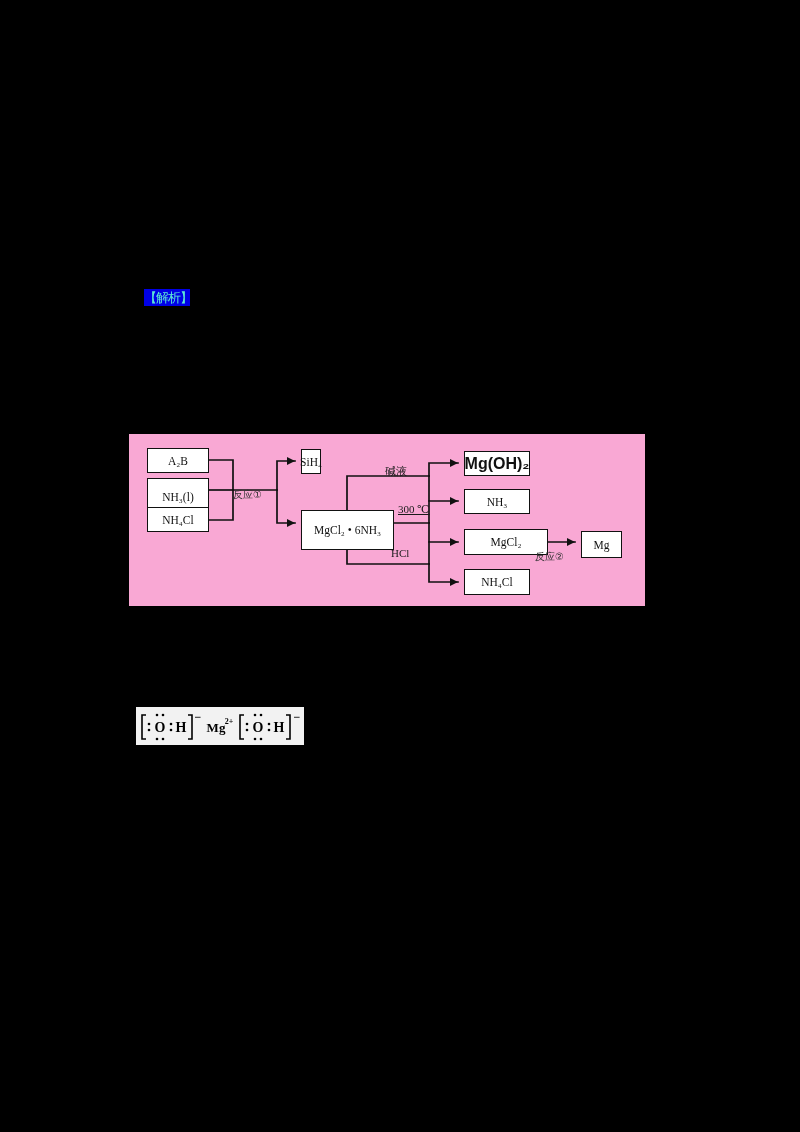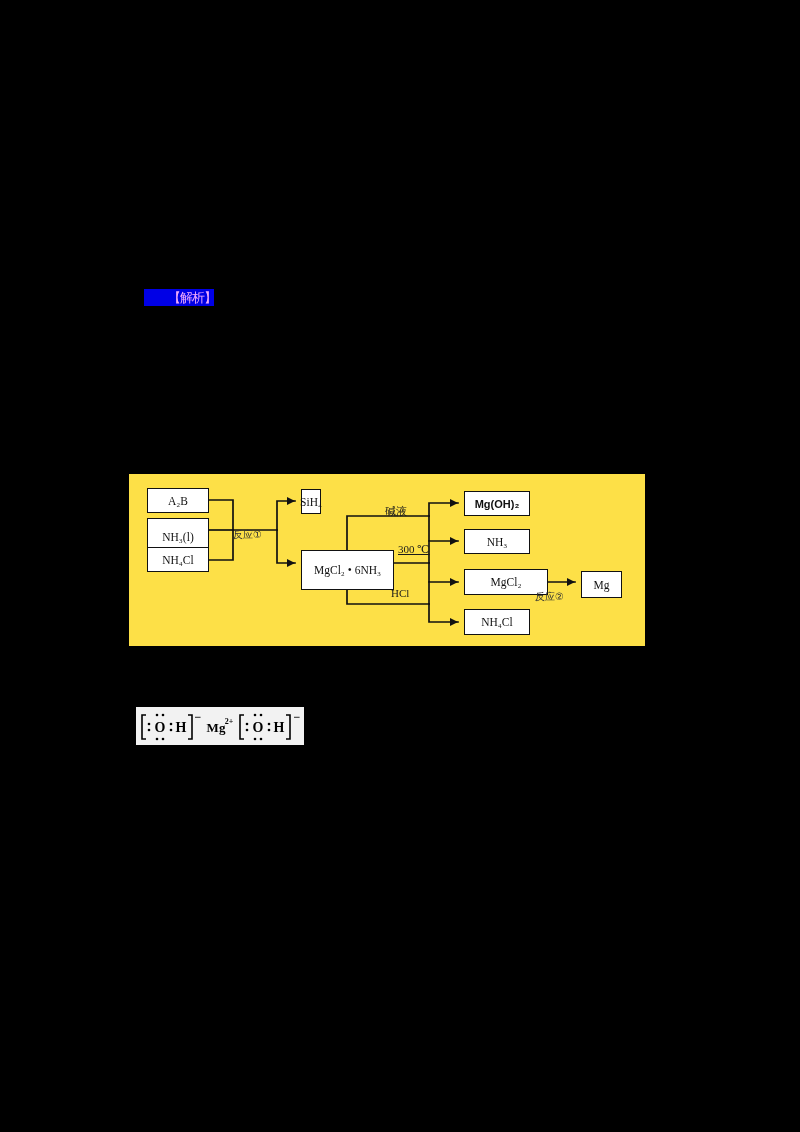--- a/index.html
+++ b/index.html
@@ -8,47 +8,46 @@
     width:800px;height:1132px;position:relative;overflow:hidden;
     font-family:"Liberation Serif","DejaVu Serif",serif;
     background:#000000;
   }
 
   
   .blue-label{
     position:absolute;left:144px;top:289px;
     width:46px;height:17px;
     background:#0000E6;
-    color:#f0abfc;
+    color:#5eead4;
     font-size:13px;line-height:17px;
     letter-spacing:-1px;
-    overflow:hidden;white-space:nowrap;padding-left:24px;
+    overflow:hidden;white-space:nowrap;
   }
 
   
   #figure-panel{
     position:absolute;left:129px;top:434px;
     width:516px;height:172px;
-    background:#fde047;
-    margin-top:40px;
+    background:#f9a8d4;
   }
   #flow-svg{display:block;width:516px;height:172px;}
 
   .fig-box{
     position:absolute;
     background:#ffffff;
     border:1.6px solid #111;
     box-sizing:border-box;
     display:flex;align-items:center;justify-content:center;
     font-size:11.5px;
     color:#111;
     white-space:nowrap;
     font-family:"Liberation Serif","DejaVu Serif",serif;
   }
-  .fig-box.sans{font-family:"Liberation Sans","DejaVu Sans",sans-serif;font-size:11px;font-weight:600;}
+  .fig-box.sans{font-family:"Liberation Sans","DejaVu Sans",sans-serif;font-size:16px;font-weight:600;}
 
   .fig-label{
     position:absolute;
     color:#1a1a1a;
     white-space:nowrap;
     font-size:11px;
     background:transparent;
   }
   .fig-label.cn{font-family:Liberation Serif, serif;font-size:11px;}
   .fig-label.num{font-family:"Liberation Serif","DejaVu Serif",serif;font-size:11px;}

